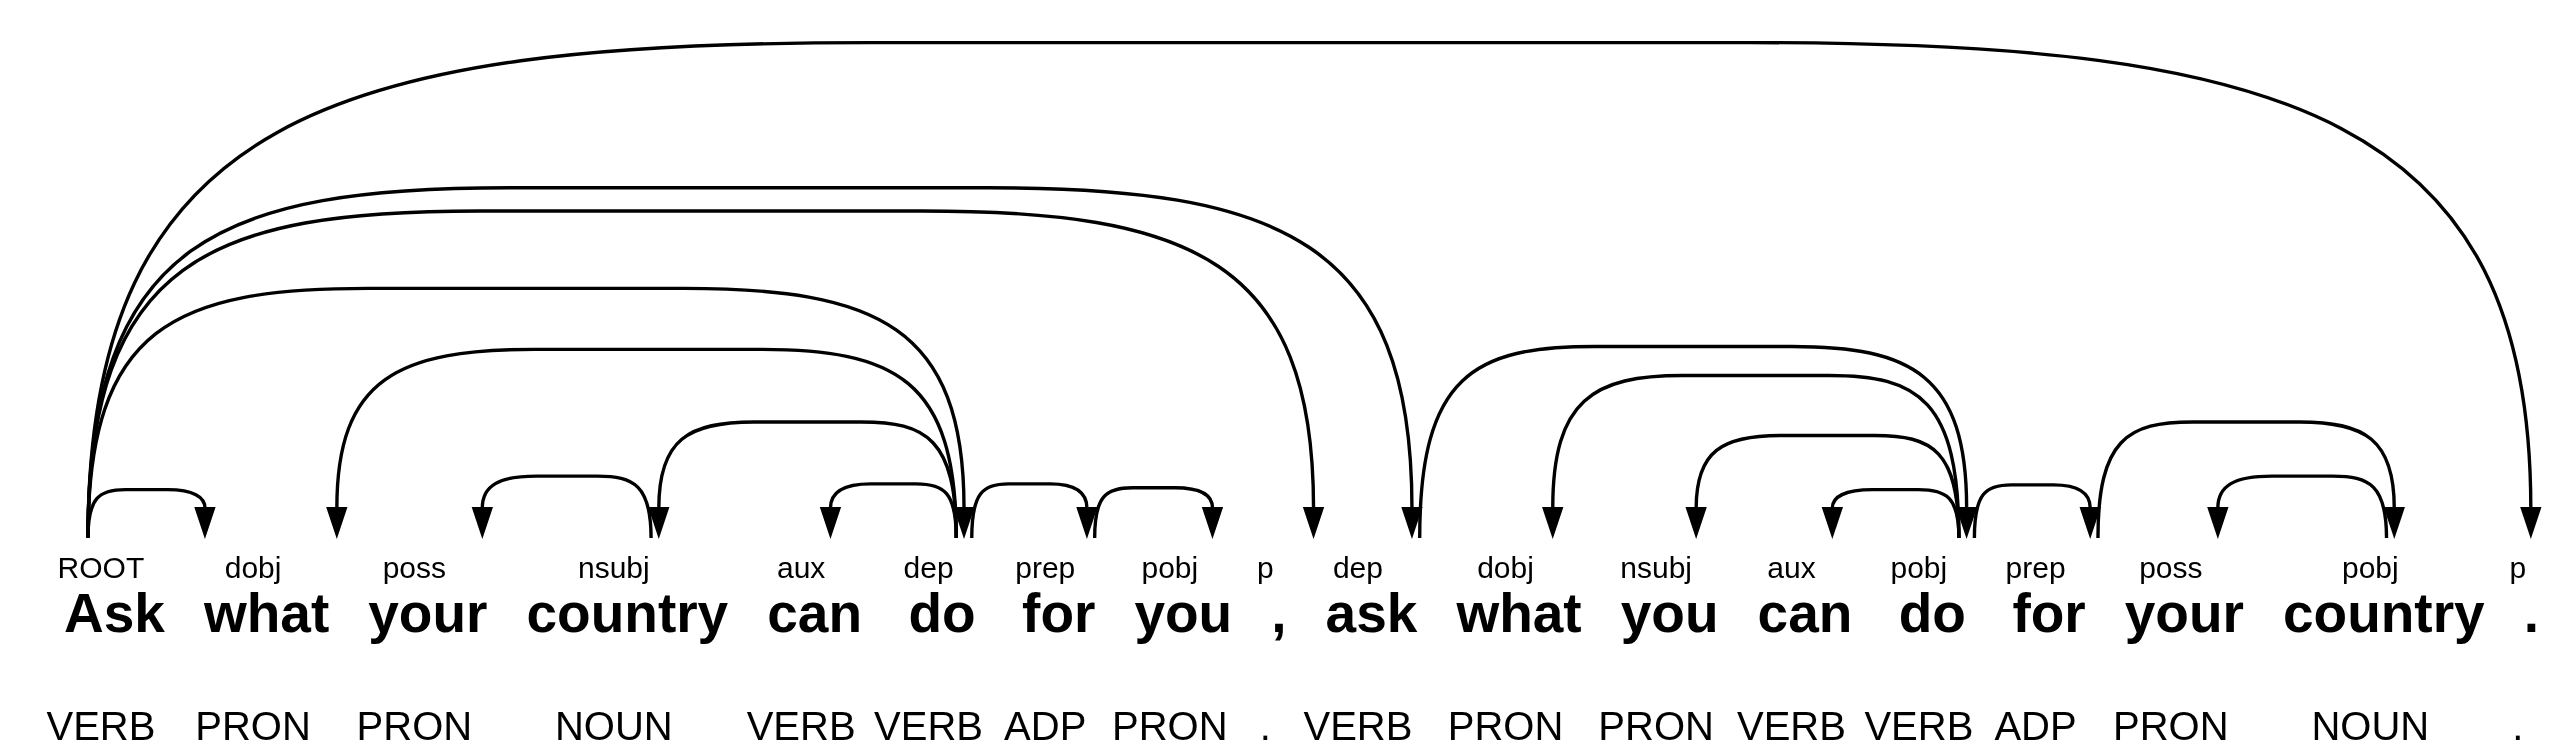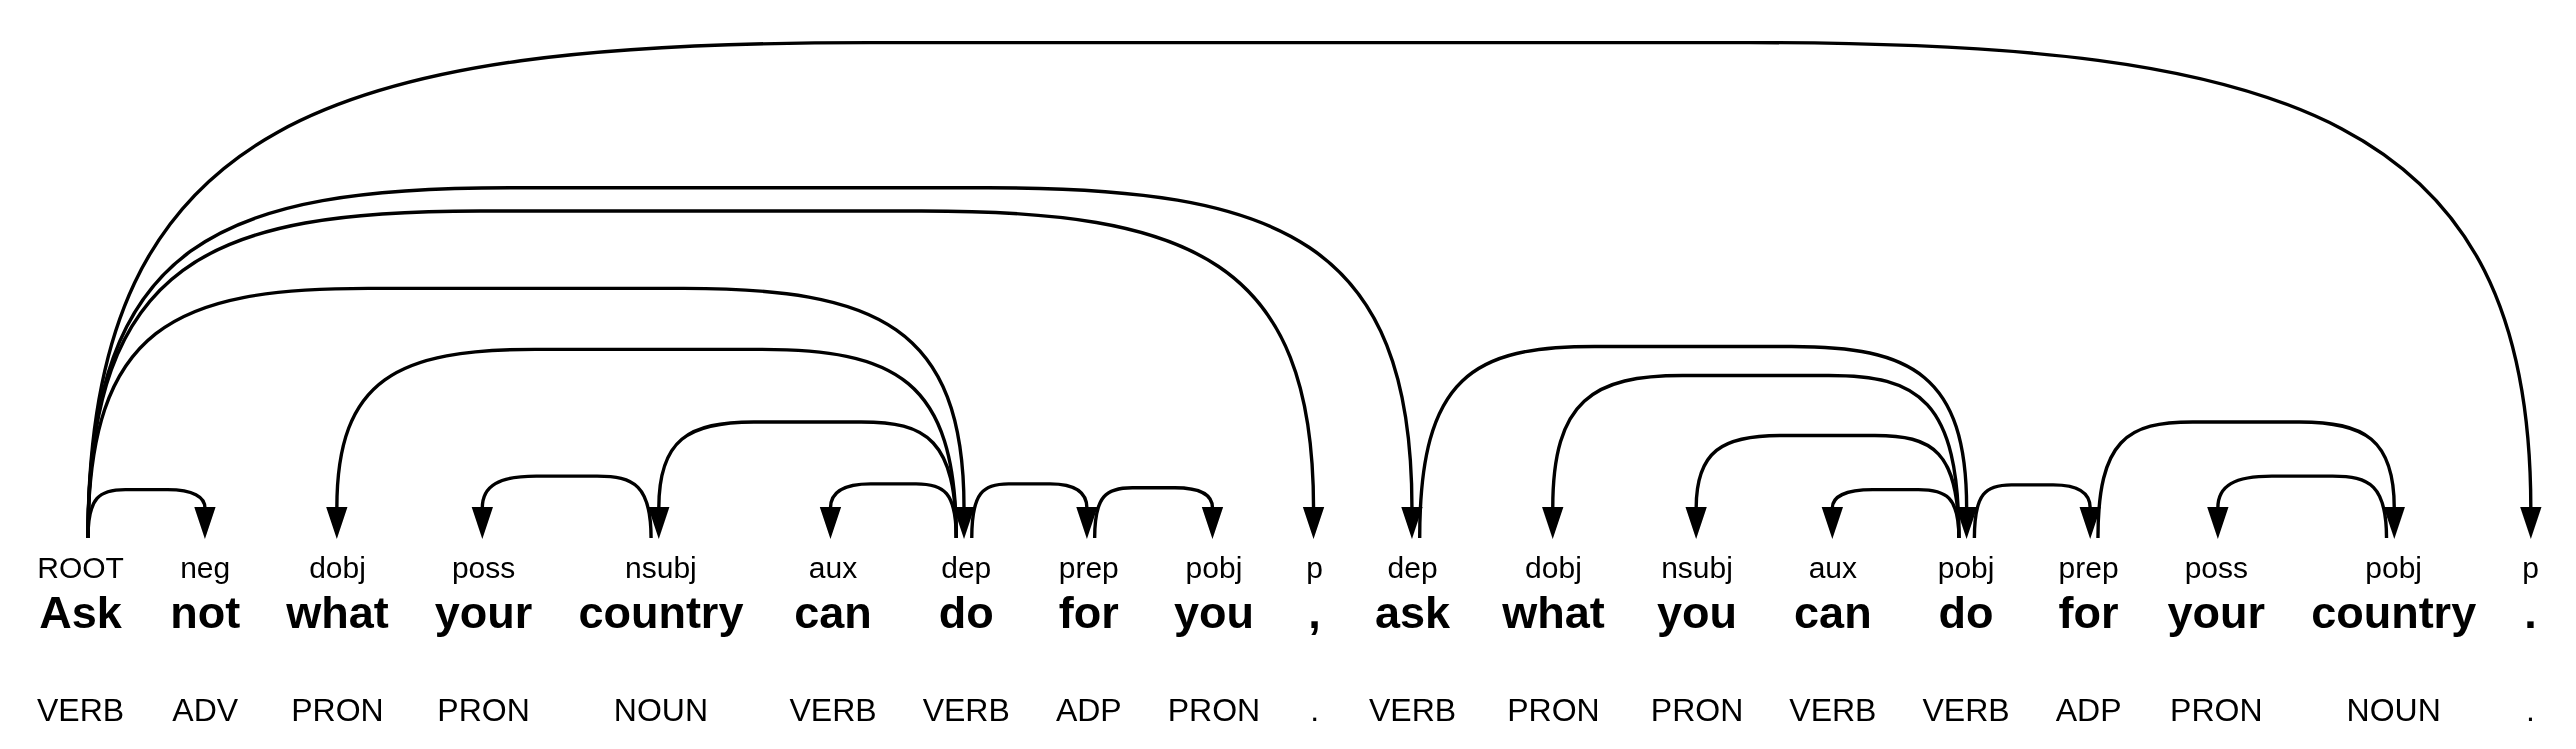--- a/index.html
+++ b/index.html
@@ -32,29 +32,30 @@
     flex-direction: column;
     align-items: center;
     white-space: nowrap;
   }
   .dep {
     font-size: 30px;
     line-height: 39px;
     color: #000000;
   }
   .word {
-    font-size: 45px;
+    font-size: 55px;
     font-weight: bold;
     line-height: 52px;
     color: #000000;
+    margin-left: 27px;
   }
   .pos {
-    font-size: 32px;
+    font-size: 40px;
     line-height: 39px;
-    margin-top: 52px;
+    margin-top: 68px;
     color: #000000;
   }
 </style>
 </head>
 <body>
 
 <div class="canvas" id="canvas">
   <svg id="arc-svg" viewBox="0 0 2662 775" xmlns="http://www.w3.org/2000/svg">
       <path d="M 90.9 556 C 90.9 513.5, 103.0 506.0, 129.6 506.0 L 173.1 506.0 C 199.7 506.0, 211.8 513.5, 211.8 525" fill="none" stroke="#000000" stroke-width="3.5"></path>
       <polygon points="200.7734375,524 222.7734375,524 211.7734375,557" fill="#000000"></polygon>
@@ -93,25 +94,20 @@
       <path d="M 90.9 556 C 90.9 120.8, 343.4 44.0, 898.7 44.0 L 1807.5 44.0 C 2362.9 44.0, 2615.3 120.8, 2615.3 525" fill="none" stroke="#000000" stroke-width="3.5"></path>
       <polygon points="2604.328125,524 2626.328125,524 2615.328125,557" fill="#000000"></polygon>
     </svg>
   <div class="tokens" id="token-row">
   <div class="token">
     <div class="dep">ROOT</div>
     <div class="word">Ask</div>
     <div class="pos">VERB</div>
   </div>
 
-  <div class="token">
-    <div class="dep">neg</div>
-    <div class="word">not</div>
-    <div class="pos">ADV</div>
-  </div>
 
   <div class="token">
     <div class="dep">dobj</div>
     <div class="word">what</div>
     <div class="pos">PRON</div>
   </div>
 
   <div class="token">
     <div class="dep">poss</div>
     <div class="word">your</div>

